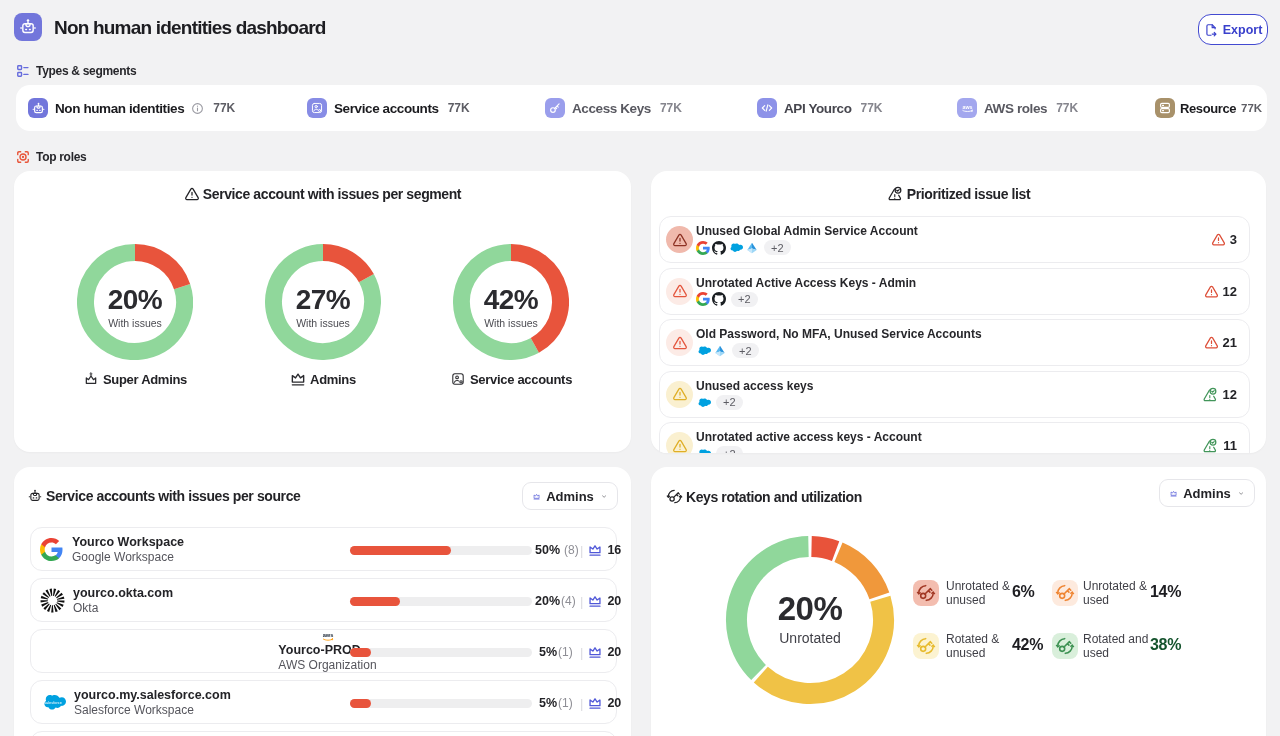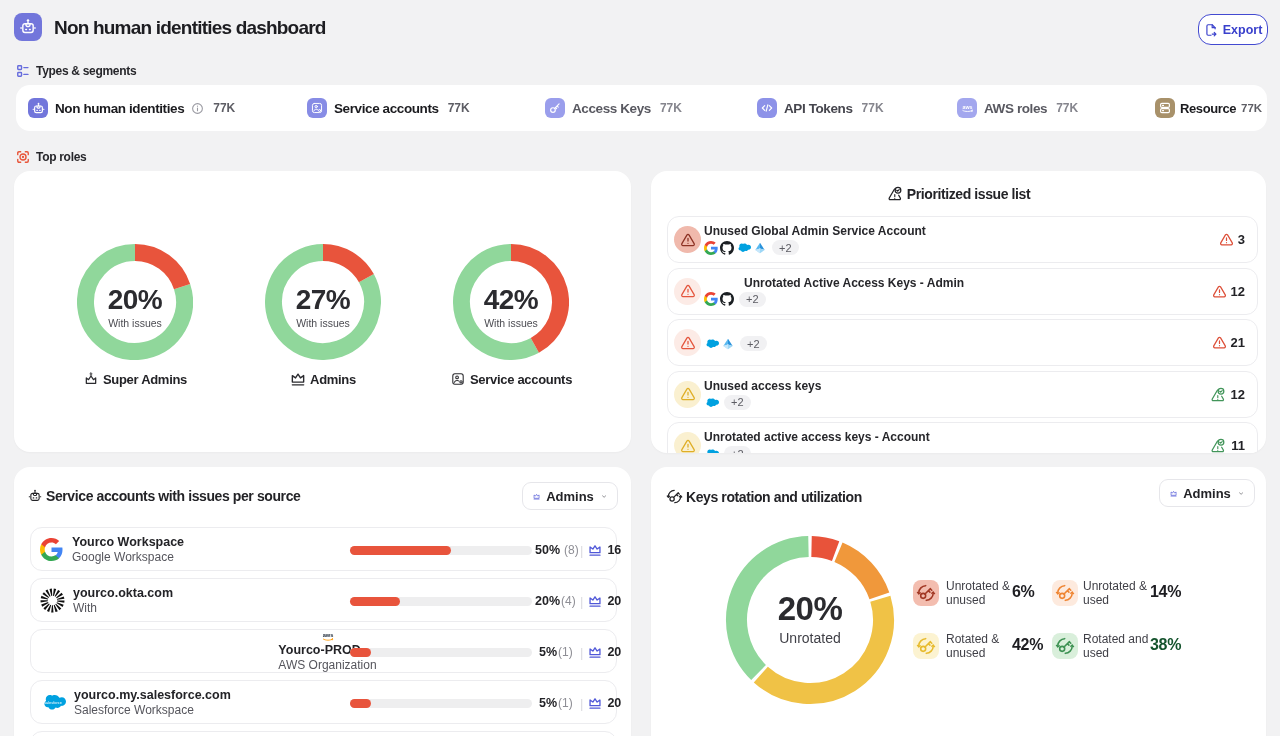--- a/index.html
+++ b/index.html
@@ -3,21 +3,21 @@
 <meta charset="utf-8">
 <style>
 * { margin:0; padding:0; box-sizing:border-box; }
 html,body { width:1280px; height:736px; overflow:hidden; }
 body { background:#f2f2f3; font-family:"Liberation Sans", sans-serif; position:relative; color:#202024; }
 .abs { position:absolute; }
 .card { position:absolute; background:#fff; border-radius:16px; box-shadow:0 1px 2px rgba(0,0,0,0.03); }
 .seg-icon { width:20px; height:20px; border-radius:6px; display:flex; align-items:center; justify-content:center; flex:none; }
 .row-flex { display:flex; align-items:center; }
 .ctitle { font-size:14px; font-weight:700; color:#232327; letter-spacing:-0.4px; display:flex; align-items:center; gap:3px; }
-.issue-row { position:absolute; left:16px; width:591px; height:47px; border:1px solid #ececef; border-radius:12px; display:flex; align-items:center; background:#fff; }
+.issue-row { position:absolute; left:8px; width:591px; height:47px; border:1px solid #ececef; border-radius:12px; display:flex; align-items:center; background:#fff; }
 .src-row { position:absolute; left:16px; width:587px; height:44px; border:1px solid #ececef; border-radius:12px; display:flex; align-items:center; background:#fff; }
 .pill { background:#f1f1f3; color:#5c5c63; font-size:11px; border-radius:9px; height:15px; padding:0 7px; display:flex; align-items:center; font-weight:400; }
 .dd { position:absolute; height:28px; border:1px solid #e6e6ea; border-radius:9px; background:#fff; display:flex; align-items:center; padding:0 10px 0 10px; gap:6px; }
 .dd .lbl { font-size:13px; font-weight:700; color:#232327; }
 </style>
 </head>
 <body>
 
 <svg width="0" height="0" style="position:absolute;">
   <defs>
@@ -135,21 +135,21 @@
     </div>
     <span style="font-size:13.5px; font-weight:600; letter-spacing:-0.4px; color:#595961;">Access Keys</span>
     <span style="font-size:12px; font-weight:600; color:#85858d; margin-left:2px;">77K</span>
   </div>
   <div class="row-flex abs" style="gap:7px; left:741px; top:0; height:46px;">
     <div class="seg-icon" style="background:#8d92e8;">
       <svg width="14" height="14" viewBox="0 0 24 24" fill="none" stroke="#fff" stroke-width="2" stroke-linecap="round" stroke-linejoin="round">
         <path d="M8 8 4 12l4 4M16 8l4 4-4 4M13.4 6.5l-2.8 11"></path>
       </svg>
     </div>
-    <span style="font-size:13.5px; font-weight:600; letter-spacing:-0.4px; color:#46464e;">API Tokens</span>
+    <span style="font-size:13.5px; font-weight:600; letter-spacing:-0.4px; color:#46464e;">API Yourco</span>
     <span style="font-size:12px; font-weight:600; color:#85858d; margin-left:2px;">77K</span>
   </div>
   <div class="row-flex abs" style="gap:7px; left:941px; top:0; height:46px;">
     <div class="seg-icon" style="background:#a3a7ee;">
       <svg width="15" height="15" viewBox="0 0 24 24">
         <text x="12" y="12" text-anchor="middle" font-size="8.5" font-weight="bold" fill="#fff" font-family="Liberation Sans">aws</text>
         <path d="M4.5 15.2c2.6 2 12.4 2.6 15-0.4" fill="none" stroke="#fff" stroke-width="1.4" stroke-linecap="round"></path>
         <path d="M19.5 14.8l.3 1.7-1.7-.2" fill="none" stroke="#fff" stroke-width="1.4" stroke-linecap="round" stroke-linejoin="round"></path>
       </svg>
     </div>
@@ -172,20 +172,27 @@
 <div class="abs row-flex" style="left:16px; top:150px; gap:6px;">
   <svg width="14" height="14" viewBox="0 0 24 24" fill="none" stroke="#e8563a" stroke-width="2.4" stroke-linecap="round">
     <circle cx="12" cy="12" r="5.2"></circle>
     <circle cx="12" cy="12" r="2" fill="#e8563a" stroke="none"></circle>
     <path d="M3 8V5a2 2 0 0 1 2-2h3M16 3h3a2 2 0 0 1 2 2v3M21 16v3a2 2 0 0 1-2 2h-3M8 21H5a2 2 0 0 1-2-2v-3"></path>
   </svg>
   <span style="font-size:12px; font-weight:700; letter-spacing:-0.3px; color:#27272b;">Top roles</span>
 </div>
 
 <div class="card" style="left:14px; top:171px; width:617px; height:281px;">
+  <div class="ctitle" style="position:absolute; top:15px; left:0; right:0; justify-content:center;">
+    <svg width="16" height="16" viewBox="0 0 24 24" fill="none" stroke="#232327" stroke-width="1.9" stroke-linecap="round" stroke-linejoin="round">
+      <path d="M10.3 4.6 2.8 17.5a2 2 0 0 0 1.7 3h15a2 2 0 0 0 1.7-3L13.7 4.6a2 2 0 0 0-3.4 0z"></path>
+      <path d="M12 9.5v4M12 17h.01"></path>
+    </svg>
+    <span>Service account with issues per segment</span>
+  </div>
   <div class="abs" style="left:63px; top:73px; width:116px; height:116px;">
     <svg width="116" height="116" viewBox="0 0 116 116">
       <path d="M 105.08 42.70 A 49.5 49.5 0 1 1 57.99 8.50" stroke="#90d79b" stroke-width="17" fill="none"></path>
       <path d="M 58.00 8.50 A 49.5 49.5 0 0 1 105.08 42.70" stroke="#e8543c" stroke-width="17" fill="none"></path>
     </svg>
     <div class="abs" style="left:0; top:40px; width:116px; text-align:center; font-size:28px; font-weight:700; letter-spacing:-0.5px; color:#2b2b2f;">20%</div>
     <div class="abs" style="left:0; top:73px; width:116px; text-align:center; font-size:10.5px; color:#4c4c52;">With issues</div>
   </div>
   <div class="abs" style="left:251px; top:73px; width:116px; height:116px;">
     <svg width="116" height="116" viewBox="0 0 116 116">
@@ -273,21 +280,21 @@
     </div>
   </div>
   <div class="issue-row" style="top:96.5px;">
     <div style="width:27px; height:27px; border-radius:50%; background:#fcebe6; margin-left:6px; display:flex; align-items:center; justify-content:center;">
       <svg width="16" height="16" viewBox="0 0 24 24" fill="none" stroke="#e4553d" stroke-width="1.9" stroke-linecap="round" stroke-linejoin="round">
           <path d="M10.3 4.6 2.8 17.5a2 2 0 0 0 1.7 3h15a2 2 0 0 0 1.7-3L13.7 4.6a2 2 0 0 0-3.4 0z"></path>
           <path d="M12 9.5v4M12 17h.01"></path>
         </svg>
     </div>
     <div style="margin-left:3px;">
-      <div style="font-size:12px; font-weight:700; color:#27272b;margin-left:40px;">Unrotated Active Access Keys - Admin</div>
+      <div style="font-size:12px; font-weight:700; color:#27272b;">Unrotated Active Access Keys - Admin</div>
       <div class="row-flex" style="gap:2px; margin-top:2px; height:15px;">
         <svg class="pvi" width="14" height="14" viewBox="0 0 24 24">
             <use href="#ic-g"></use>
           </svg>
           <svg class="pvi" width="14" height="14" viewBox="0 0 24 24">
             <use href="#ic-gh"></use>
           </svg>
         <span class="pill" style="margin-left:3px;">+2</span>
       </div>
     </div>
@@ -300,20 +307,21 @@
     </div>
   </div>
   <div class="issue-row" style="top:148px;">
     <div style="width:27px; height:27px; border-radius:50%; background:#fcebe6; margin-left:6px; display:flex; align-items:center; justify-content:center;">
       <svg width="16" height="16" viewBox="0 0 24 24" fill="none" stroke="#e4553d" stroke-width="1.9" stroke-linecap="round" stroke-linejoin="round">
           <path d="M10.3 4.6 2.8 17.5a2 2 0 0 0 1.7 3h15a2 2 0 0 0 1.7-3L13.7 4.6a2 2 0 0 0-3.4 0z"></path>
           <path d="M12 9.5v4M12 17h.01"></path>
         </svg>
     </div>
     <div style="margin-left:3px;">
+      <div style="font-size:12px; font-weight:700; color:#27272b;">Old Password, No MFA, Unused Service Accounts</div>
       <div class="row-flex" style="gap:2px; margin-top:2px; height:15px;">
         <svg class="pvi" width="15" height="15" viewBox="0 0 24 24">
             <use href="#ic-sf"></use>
           </svg>
           <svg class="pvi" width="14" height="14" viewBox="0 0 24 24">
             <use href="#ic-az"></use>
           </svg>
         <span class="pill" style="margin-left:3px;">+2</span>
       </div>
     </div>
@@ -424,21 +432,21 @@
         </svg>
       <span style="font-size:12.5px; font-weight:700; color:#232327;">16</span>
     </div>
   </div>
   <div class="src-row" style="top:111px;">
     <svg style="margin-left:9px;" width="25" height="25" viewBox="0 0 24 24">
         <use href="#ic-okta"></use>
       </svg>
     <div style="margin-left:8px;">
       <div style="font-size:12.5px; font-weight:700; color:#232327;">yourco.okta.com</div>
-      <div style="font-size:12px; color:#55555c; margin-top:1px;">With</div>
+      <div style="font-size:12px; color:#55555c; margin-top:1px;">Okta</div>
     </div>
     <div class="abs" style="left:319px; top:17.5px; width:182px; height:9px; border-radius:5px; background:#eeeeef;">
       <div style="width:50px; height:9px; border-radius:5px; background:#e8543c;"></div>
     </div>
     <div class="abs row-flex" style="left:504px; top:0; height:44px;">
       <span style="font-size:12.5px; font-weight:700; color:#232327;">20%</span>
       <span style="font-size:12px; color:#8e8e95; margin-left:1px;">(4)</span>
     </div>
     <div class="abs row-flex" style="left:549px; top:0; height:44px; gap:5px;">
       <span style="color:#dcdce0; font-size:13px;">|</span>

